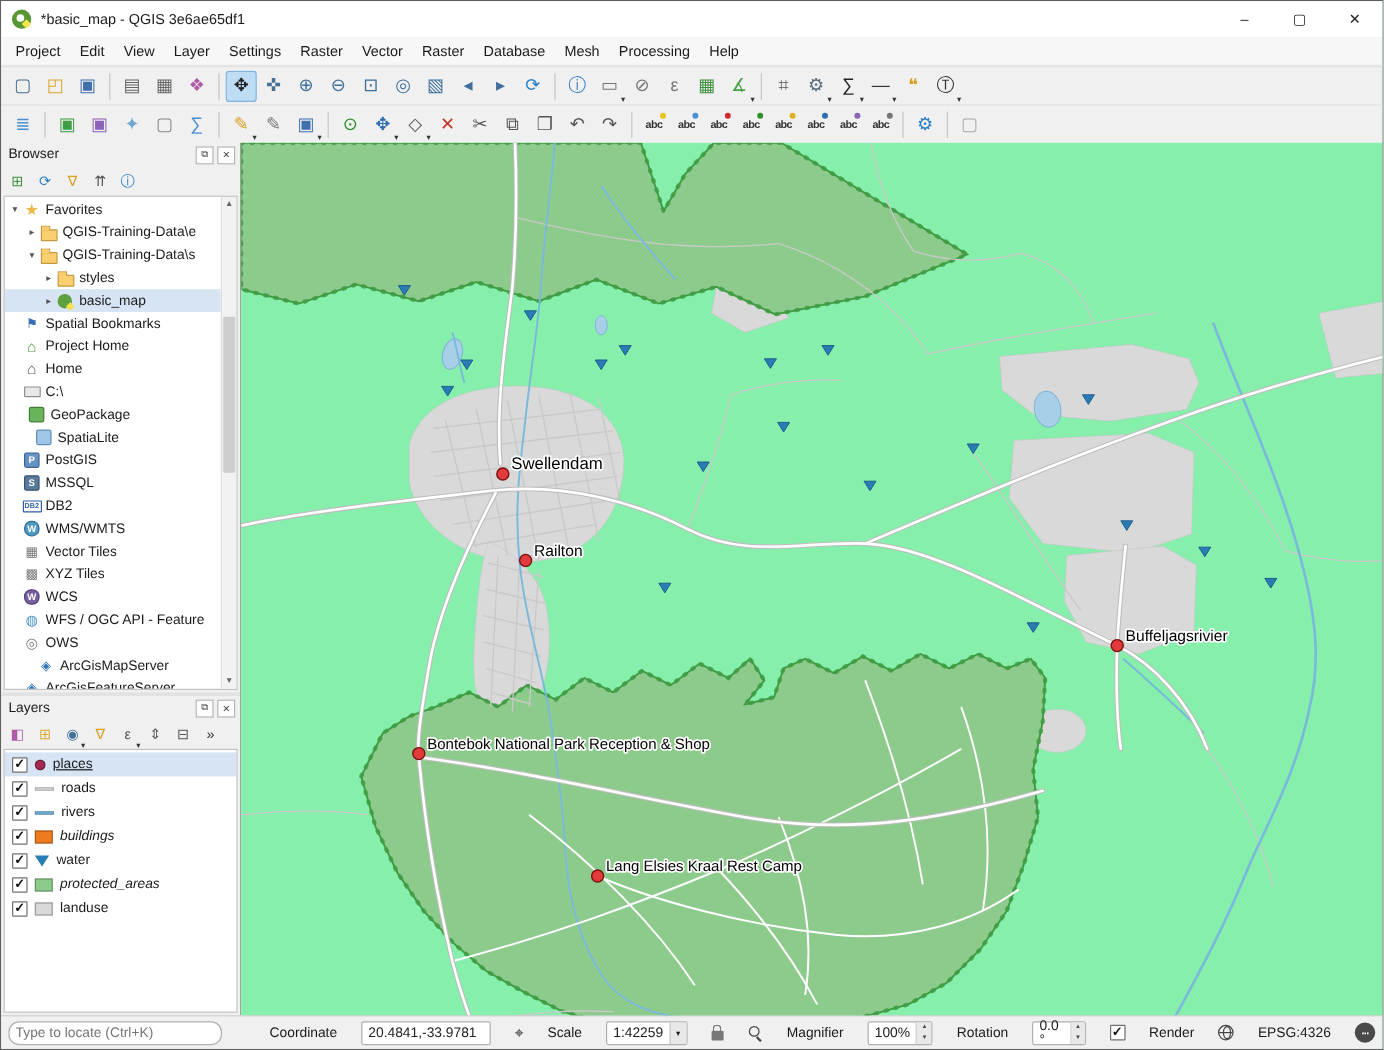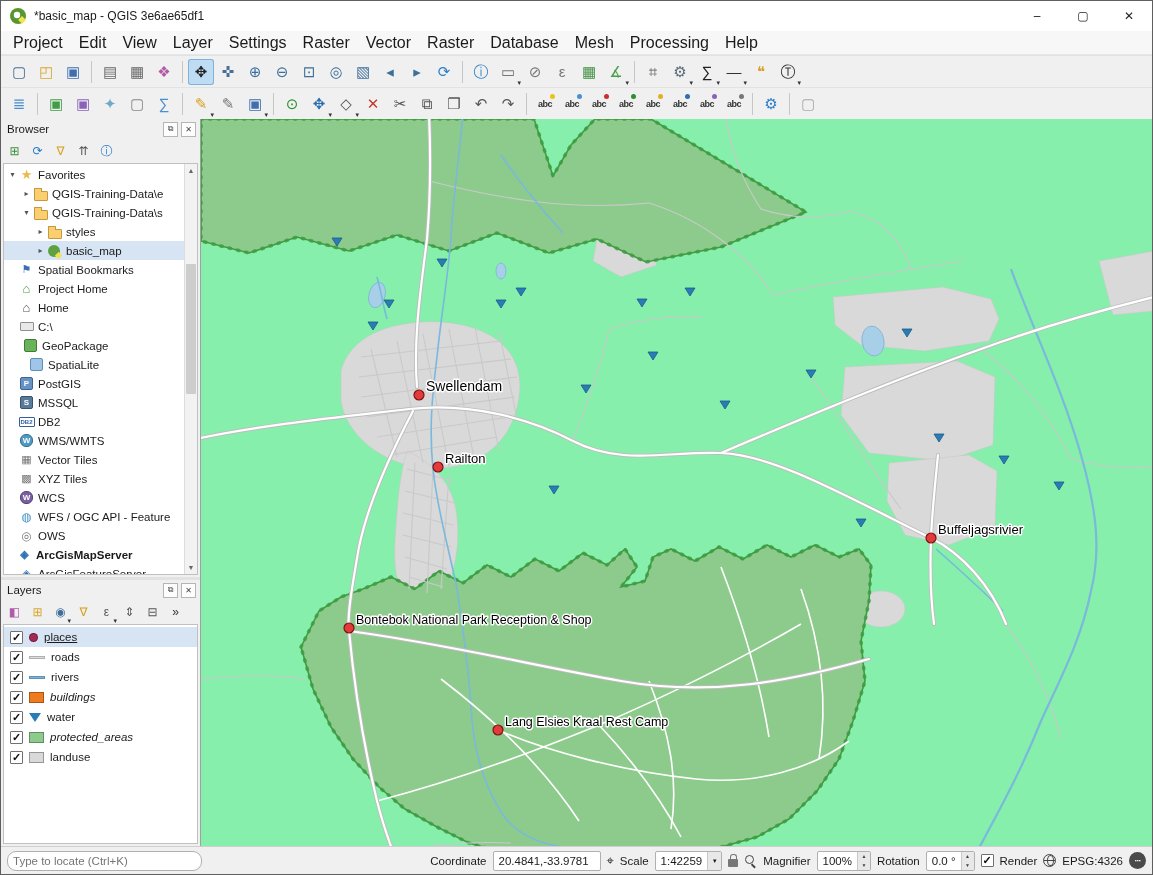--- a/index.html
+++ b/index.html
@@ -8,21 +8,21 @@
   .app { width:1153px; height:875px; display:flex; flex-direction:column; border:1px solid #5f5f5f; background:#f0f0f0; }
 
   
   .titlebar { flex:0 0 30px; background:#fff; display:flex; align-items:center; padding-left:8px; gap:7px; }
   .title-text { font-size:12px; }
   .win-controls { margin-left:auto; display:flex; height:100%; }
   .win-btn { width:46px; display:flex; align-items:center; justify-content:center; font-size:12px; color:#222; }
 
   
   .menubar { flex:0 0 24px; background:#f7f7f7; display:flex; align-items:stretch; padding-left:4px; border-bottom:1px solid #e6e6e6; }
-  .menu-item { display:flex; align-items:center; padding:0 8px; font-size:16px; }
+  .menu-item { display:flex; align-items:center; padding:0 8px; font-size:12px; }
 
   
   .toolbar { flex:0 0 32px; background:#f0f0f0; display:flex; align-items:center; padding:0 5px; gap:1px; border-top:1px solid #e2e2e2; }
   .tbtn { width:26px; height:26px; border:0; background:transparent; border-radius:3px; display:flex; align-items:center; justify-content:center; position:relative; font-family:inherit; }
   .tbtn .glyph { font-size:15px; line-height:1; }
   .tbtn.active { background:#bfdcf5; box-shadow:inset 0 0 0 1px #7fb2dd; }
   .tbtn .caret { position:absolute; right:0px; bottom:-2px; font-size:7px; color:#333; }
   .tbtn .abc-text { font-size:9px; font-weight:bold; color:#333; letter-spacing:-0.5px; }
   .tbtn .dot { position:absolute; right:3px; top:3px; width:5px; height:5px; border-radius:50%; }
   .tsep { width:1px; height:22px; background:#c6c6c6; margin:0 4px; flex:none; }
@@ -102,21 +102,21 @@
   .road-fill { fill:none; stroke:var(--road-fill,#ffffff); stroke-width:2.2; stroke-linecap:round; }
   .park-road { fill:none; stroke:#fff; stroke-width:1.6; }
   .river { fill:none; stroke:var(--river,#7ab8dc); stroke-width:1.6; }
   .river.big { stroke-width:2.2; }
   .water-poly { fill:#a8cfe8; stroke:#7fb2d8; stroke-width:.8; }
   .wtri { fill:var(--water-marker,#2a7cb5); stroke:#1b5c8a; stroke-width:.8; }
   .place-pt { fill:var(--marker-fill,#e23b3b); stroke:var(--marker-stroke,#7e1010); stroke-width:1.2; }
   .place-label { font-family:"Liberation Sans",sans-serif; fill:#000; stroke:#fff; stroke-width:2.8px; paint-order:stroke; stroke-linejoin:round; }
 
   
-  .statusbar { flex:0 0 28px; display:flex; align-items:center; gap:6px; padding:0 6px; background:#f0f0f0; border-top:1px solid #cfcfcf; font-size:11.5px; }
+  .statusbar { flex:0 0 28px; display:flex; align-items:center; gap:20px; padding:0 6px; background:#f0f0f0; border-top:1px solid #cfcfcf; font-size:11.5px; }
   .sb-spacer { flex:1; }
   .sb-input { height:20px; border:1px solid #b0b0b0; background:#fff; font:11.5px "Liberation Sans",sans-serif; padding:0 5px; border-radius:2px; color:#222; }
   .locate { width:195px; border-radius:9px; color:#888; }
   .coord { width:108px; }
   .combo, .spinbox { display:flex; align-items:stretch; height:20px; border:1px solid #b0b0b0; background:#fff; border-radius:2px; }
   .combo .val, .spinbox .val { display:flex; align-items:center; padding:0 5px; }
   .combo .dd { width:14px; display:flex; align-items:center; justify-content:center; font-size:7px; background:#e8e8e8; border-left:1px solid #c8c8c8; }
   .combo .dd::before { content:"▾"; }
   .spin { display:flex; flex-direction:column; width:13px; border-left:1px solid #c8c8c8; }
   .spin span { flex:1; display:flex; align-items:center; justify-content:center; font-size:5px; background:#e8e8e8; color:#444; }
@@ -493,21 +493,21 @@
               <div class="tree-row" style="padding-left: 2px;">
                 <span class="expander"></span>
                 <span class="ic ic-wfs"></span>
                 <span class="tree-label">WFS / OGC API - Feature</span>
               </div>
               <div class="tree-row" style="padding-left: 2px;">
                 <span class="expander"></span>
                 <span class="ic ic-ows"></span>
                 <span class="tree-label">OWS</span>
               </div>
-              <div class="tree-row" style="padding-left: 0; font-weight: bold;">
+              <div class="tree-row" style="padding-left: 14px;">
                 <span class="expander"></span>
                 <span class="ic ic-arcgis"></span>
                 <span class="tree-label">ArcGisMapServer</span>
               </div>
               <div class="tree-row" style="padding-left: 2px;">
                 <span class="expander"></span>
                 <span class="ic ic-arcgis"></span>
                 <span class="tree-label">ArcGisFeatureServer</span>
               </div>
             </div>

